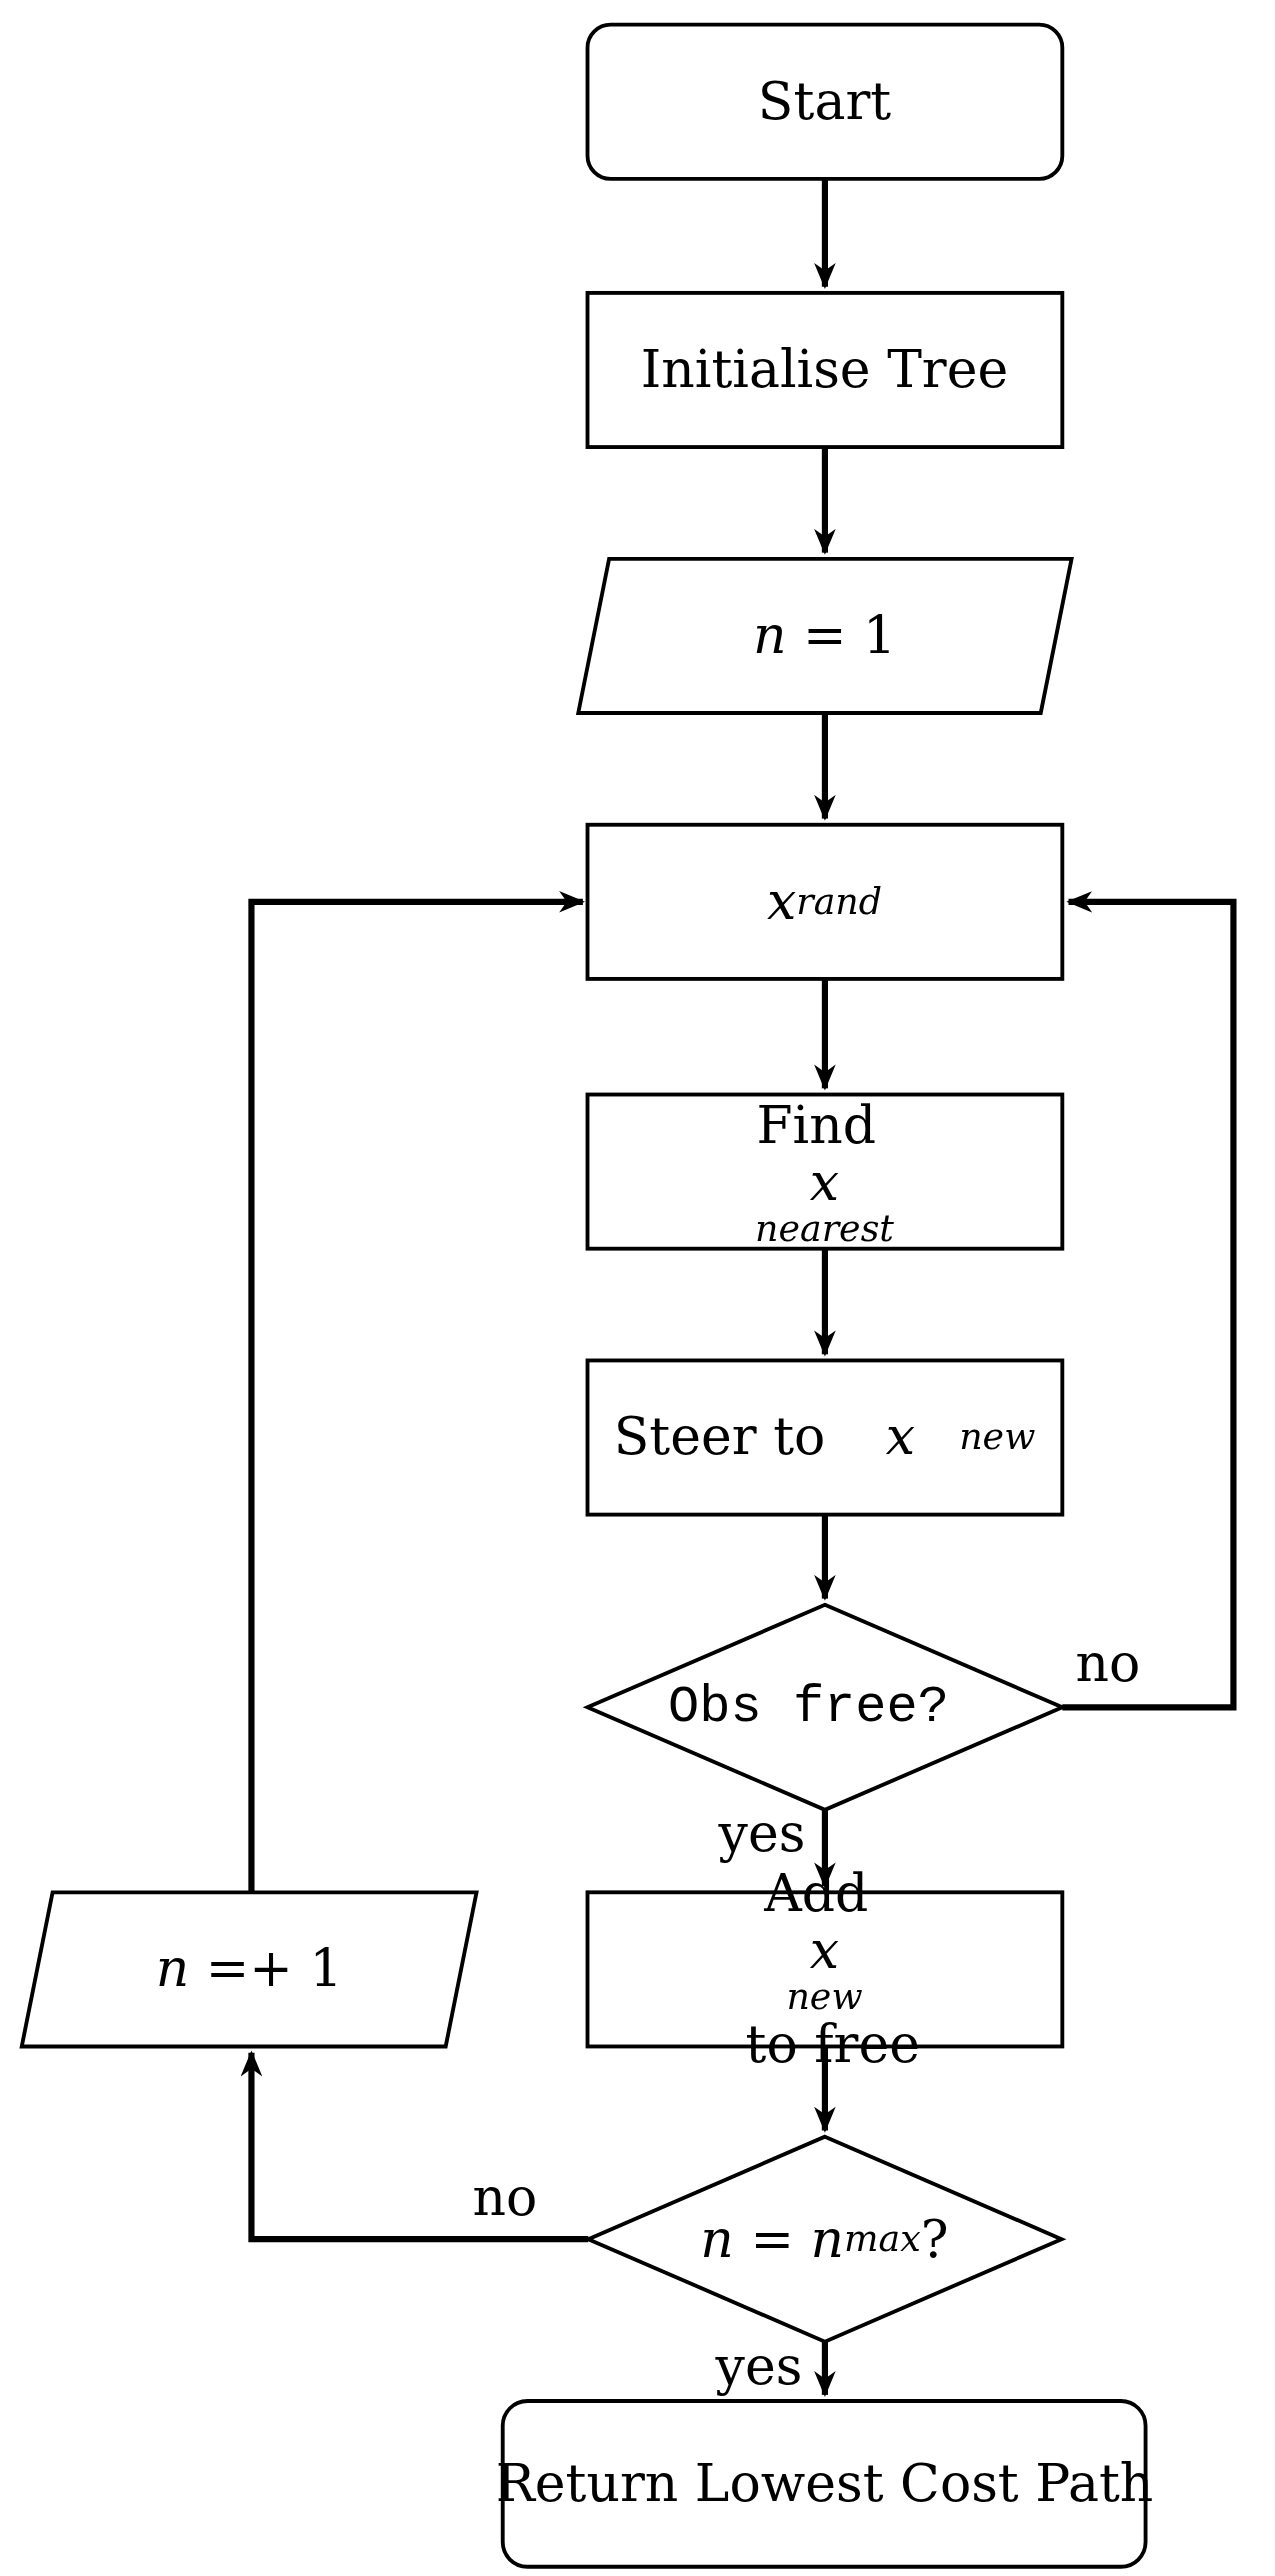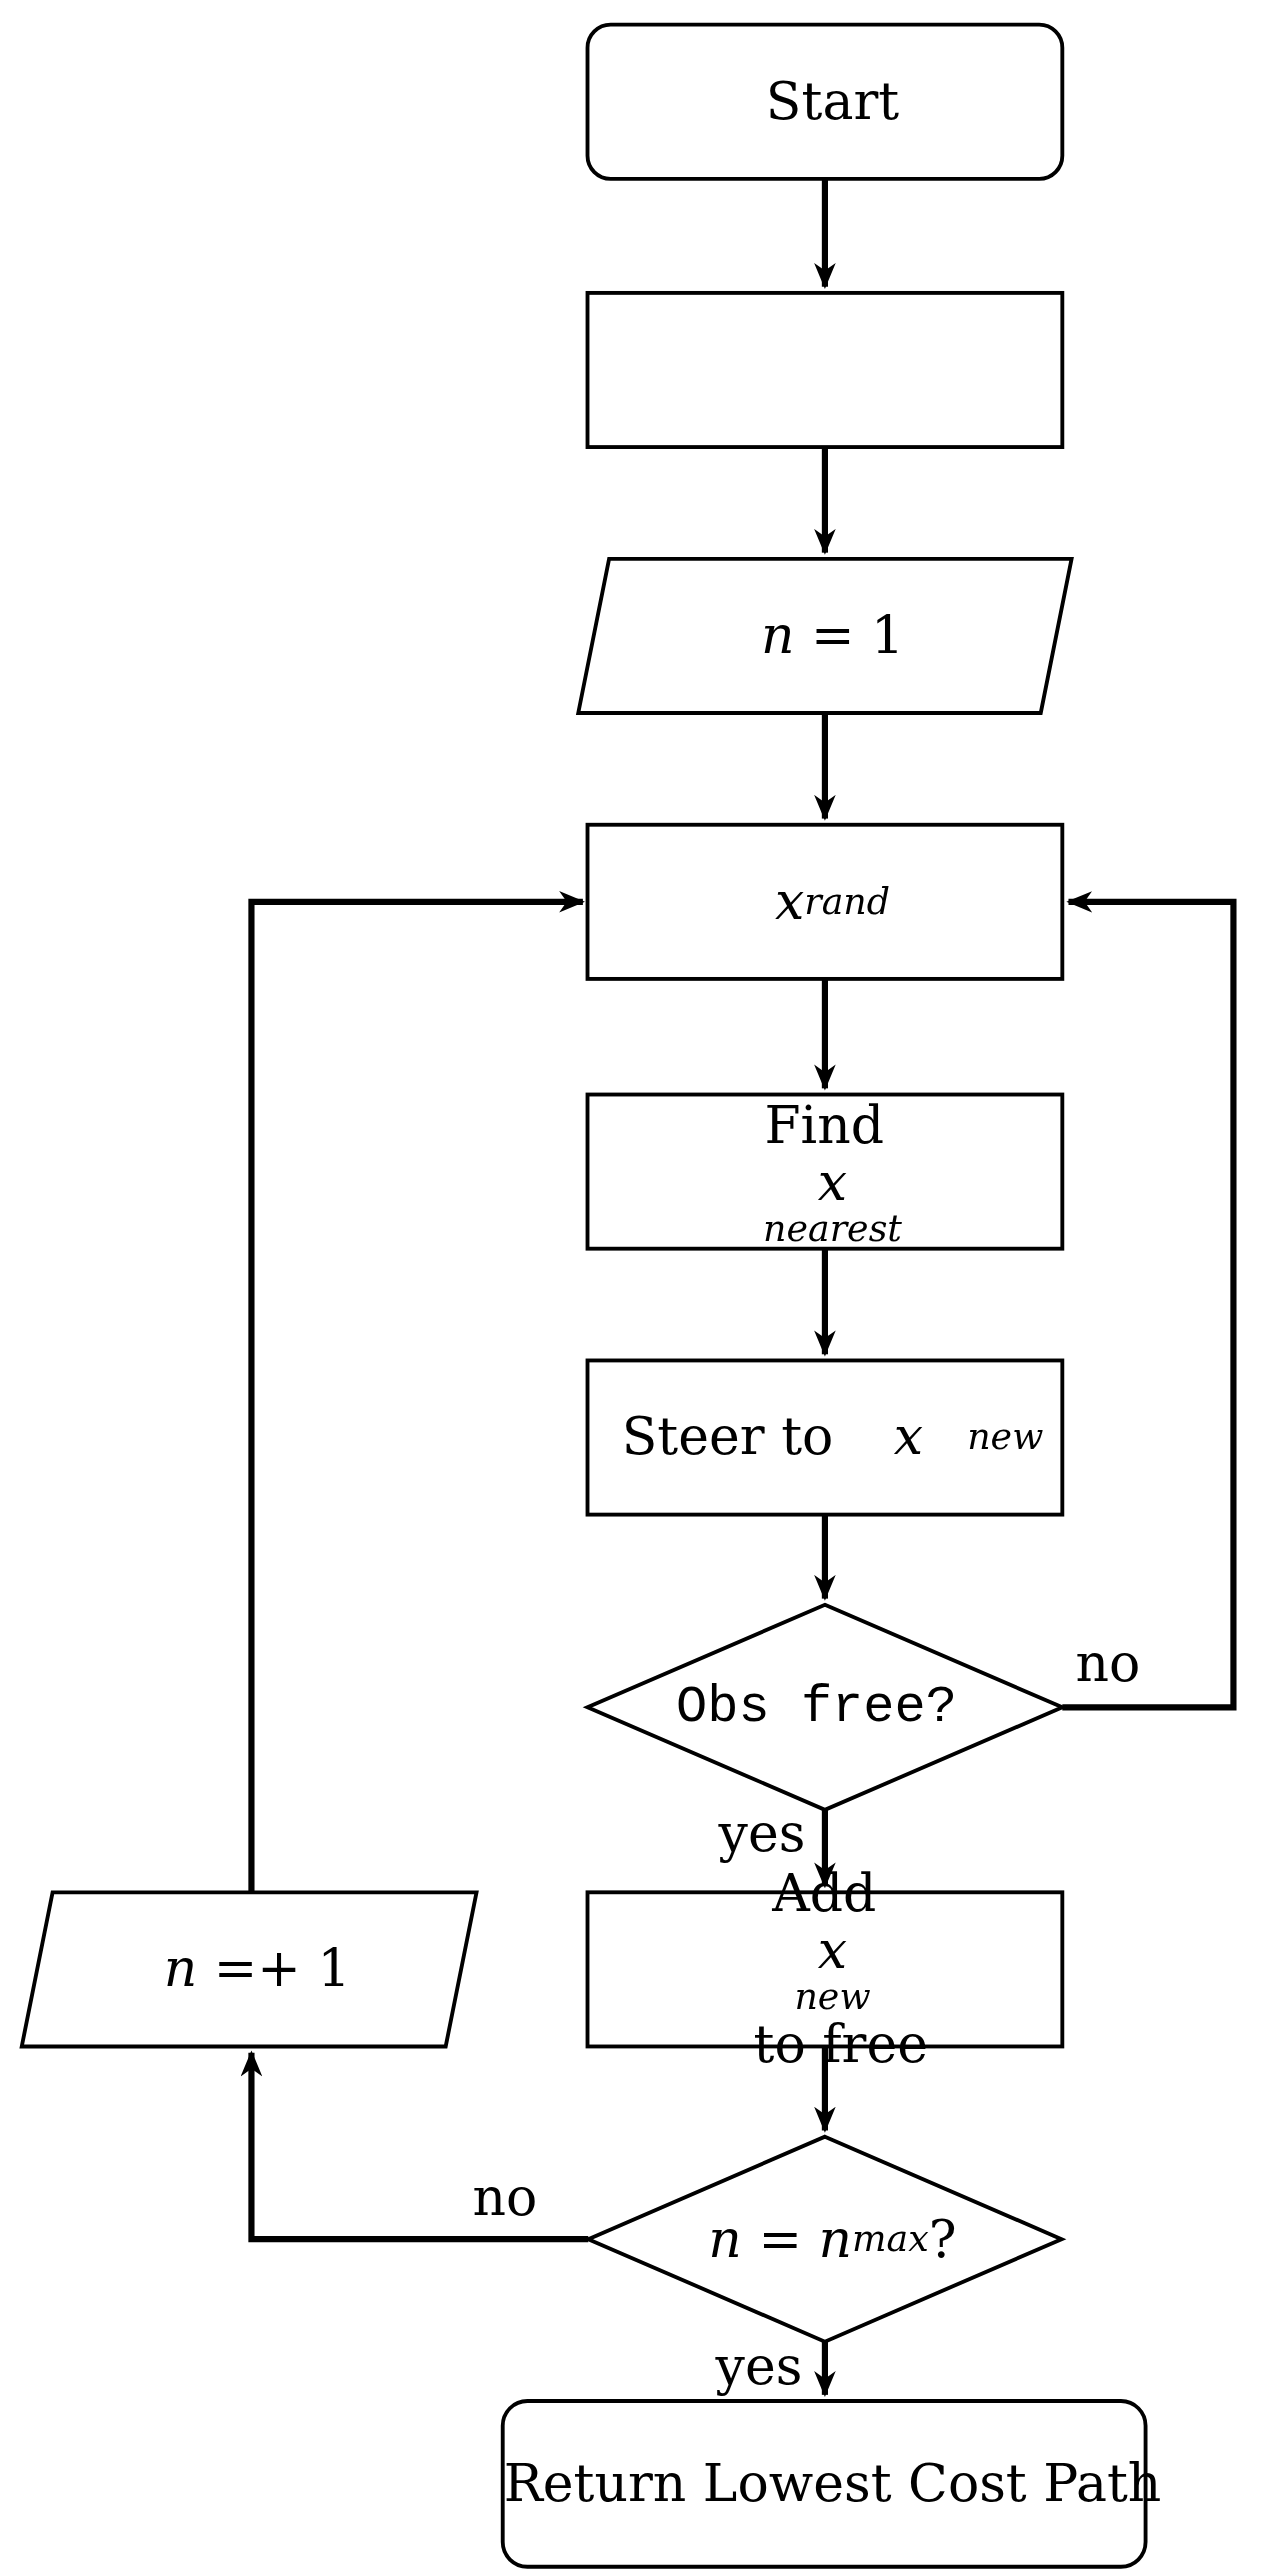--- a/index.html
+++ b/index.html
@@ -19,21 +19,20 @@
   .node-label {
     position: absolute;
     display: flex;
     align-items: center;
     justify-content: center;
     font-size: 52px;
     line-height: 1.1;
     color: #000000;
     text-align: center;
     white-space: pre;
-    padding-left: 8px;
   }
   .var { font-style: italic; }
   .msub {
     font-style: italic;
     font-size: 0.70em;
     vertical-align: -0.22em;
     line-height: 1;
   }
   .edge-label {
     position: absolute;
@@ -82,20 +81,23 @@
       <polygon points="68,2455 618,2455 578,2655 28,2655"></polygon>
       <polygon points="1070,2772 1377,2905 1070,3038 763,2905"></polygon>
       <rect x="652" y="3115" width="834" height="215" rx="32"></rect>
     </g>
   </svg>
 
   <div class="node-label" style="left:587px; top:25px; width:475px; height:154px;">
     <span>Start</span>
   </div>
 
+  <div class="node-label" style="left:587px; top:293px; width:475px; height:154px;">
+    <span>Initialise Tree</span>
+  </div>
 
   <div class="node-label" style="left:578px; top:559px; width:493px; height:154px;">
     <span class="var">n</span><span> = 1</span>
   </div>
 
   <div class="node-label" style="left:587px; top:825px; width:475px; height:154px;">
     <span class="var">x</span><span class="msub">rand</span>
   </div>
 
   <div class="node-label" style="left:587px; top:1095px; width:475px; height:154px;flex-direction:column;">

